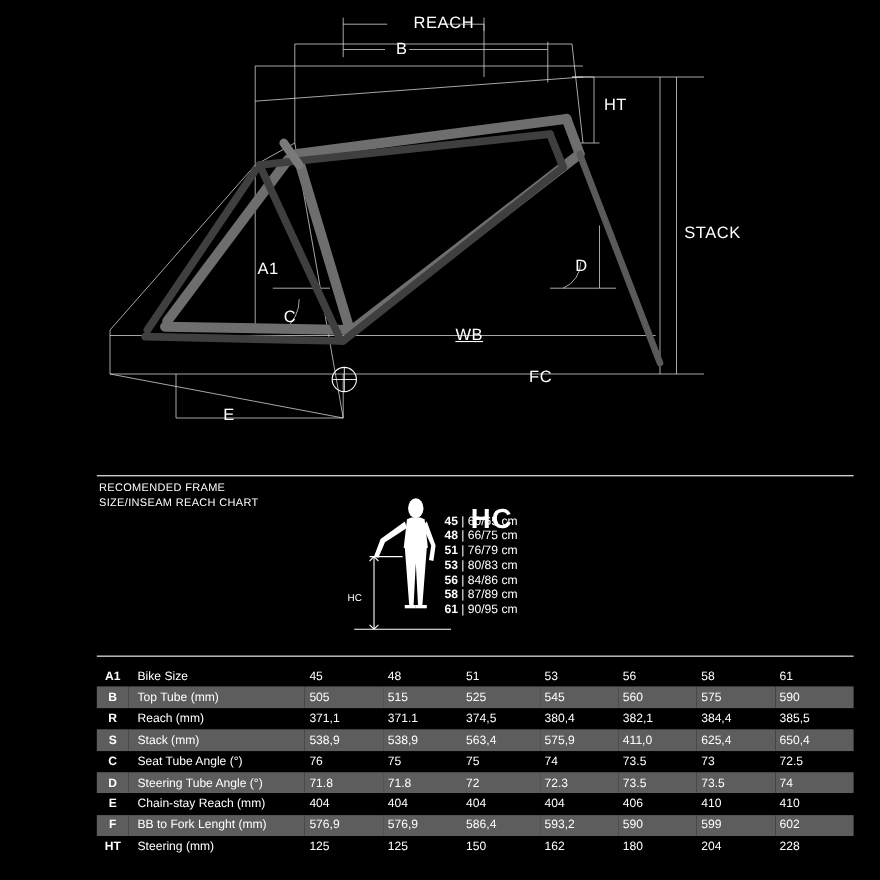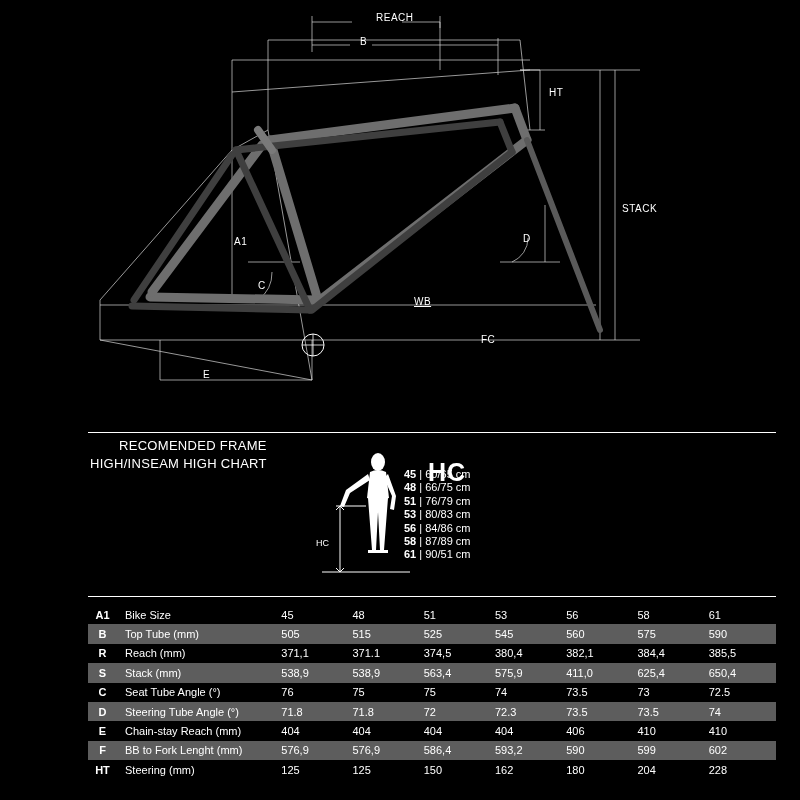--- a/index.html
+++ b/index.html
@@ -2,27 +2,27 @@
 <html><head>
 <meta charset="utf-8">
 <style>
   html,body{margin:0;padding:0;background:#000;}
   body{width:800px;height:800px;overflow:hidden;font-family:"Liberation Sans",sans-serif;color:#fff;}
   .page{position:relative;width:800px;height:800px;background:#000;}
 
   
   .diagram{position:relative;width:800px;height:420px;}
   .diagram svg{position:absolute;top:0;left:0;}
-  .dlabel{position:absolute;font-size:10px;letter-spacing:.5px;color:#fff;white-space:nowrap;}
+  .dlabel{position:absolute;font-size:15px;letter-spacing:.5px;color:#fff;white-space:nowrap;}
 
   
   .hr{position:absolute;left:88px;right:24px;height:1px;background:#fff;}
 
   
-  .hc-note{position:absolute;left:90px;top:437px;font-size:13px;line-height:1.35;color:#fff;letter-spacing:.3px;text-align:right;}
+  .hc-note{position:absolute;left:90px;top:437px;font-size:10px;line-height:1.35;color:#fff;letter-spacing:.3px;}
   .hc-title{position:absolute;left:428px;top:458px;font-size:25px;font-weight:bold;color:#fff;letter-spacing:1px;}
   .hc-list{position:absolute;left:404px;top:468px;font-size:11px;line-height:1.22;color:#fff;}
   .hc-list b{font-weight:bold;}
   .hc-lbl{position:absolute;left:316px;top:538px;font-size:9px;color:#fff;}
 
   
   .tablewrap{position:absolute;left:88px;top:605px;width:688px;}
   table{border-collapse:collapse;width:100%;font-size:11px;}
   td{padding:0 0 0 0;height:19.4px;color:#fff;}
   tr.alt td{background:#5d5d5d;}
@@ -137,21 +137,21 @@
     <div class="dlabel" style="left:414px;top:296px;text-decoration:underline;">WB</div>
     <div class="dlabel" style="left:481px;top:334px;">FC</div>
     <div class="dlabel" style="left:203px;top:369px;">E</div>
   </div>
 
   <div class="hr" style="top:432px;"></div>
   <div class="hr" style="top:596px;"></div>
 
   <div class="hc-note">
     <div>RECOMENDED FRAME</div>
-    <div>HIGH/INSEAM HIGH CHART</div>
+    <div>SIZE/INSEAM REACH CHART</div>
   </div>
 
   <svg width="220" height="140" style="position:absolute;left:310px;top:450px;">
     <g fill="#ffffff">
 
       <ellipse cx="68" cy="12" rx="7" ry="9"></ellipse>
 
       <path d="M 60 22 Q 68 18 76 22 L 79 48 Q 68 52 57 48 Z"></path>
 
       <path d="M 58 48 L 62 100 L 66 100 L 68 62 L 70 100 L 74 100 L 78 48 Z"></path>
@@ -178,21 +178,21 @@
   <div class="hc-lbl">HC</div>
   <div class="hc-title">HC</div>
 
   <div class="hc-list">
     <div><b>45</b> | <span>60/65 cm</span></div>
     <div><b>48</b> | <span>66/75 cm</span></div>
     <div><b>51</b> | <span>76/79 cm</span></div>
     <div><b>53</b> | <span>80/83 cm</span></div>
     <div><b>56</b> | <span>84/86 cm</span></div>
     <div><b>58</b> | <span>87/89 cm</span></div>
-    <div><b>61</b> | <span>90/51 cm</span></div>
+    <div><b>61</b> | <span>90/95 cm</span></div>
   </div>
 
   <div class="tablewrap">
     <table>
       <tbody>
         <tr class="plain">
           <td class="code">A1</td>
           <td class="name">Bike Size</td>
           <td class="val">45</td>
           <td class="val">48</td>

